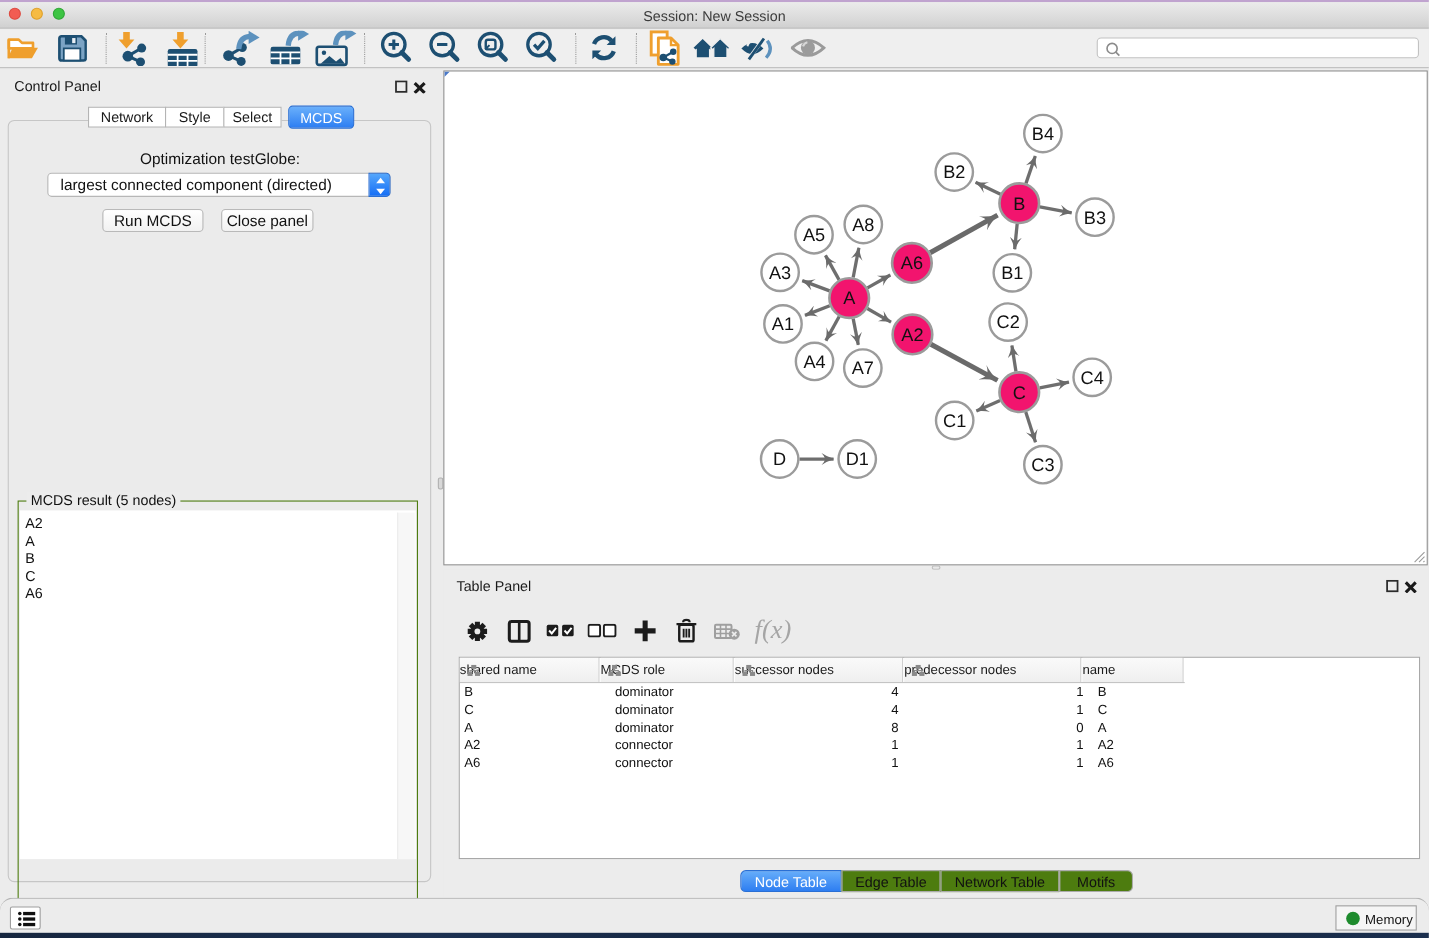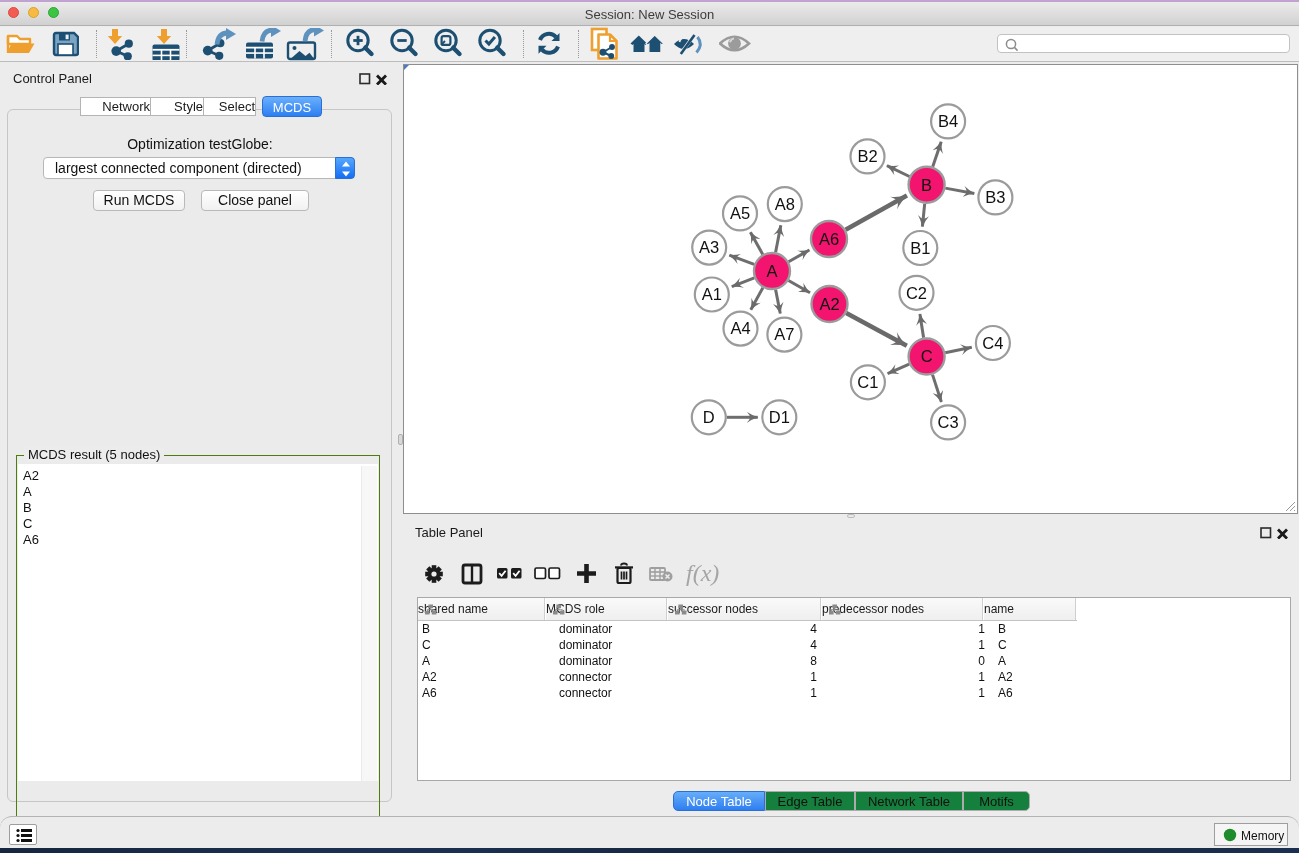--- a/index.html
+++ b/index.html
@@ -11,21 +11,21 @@
 .title { position:absolute; top:5px; left:0; width:100%; text-align:center; font-size:13px; color:#3c3c3c; }
 .toolbar { left:0; top:27px; width:1299px; height:35px; background:#efefef; border-bottom:1px solid #bdbdbd; }
 .tsep { position:absolute; top:3px; height:28px; width:0; border-left:1px dotted #9a9a9a; }
 .search { position:absolute; left:997px; top:7px; width:293px; height:19px; background:#fff;
   border:1px solid #c2c2c2; border-radius:4px; }
 .cpanel { left:0; top:63px; width:403px; height:753px; background:#ececec; }
 .cptitle { position:absolute; left:13px; top:8px; font-size:13px; color:#1a1a1a; }
 .tabbox { position:absolute; left:7px; top:46px; width:385px; height:693px; background:#ebebeb;
   border:1px solid #c6c6c6; border-radius:6px; }
 .tab { position:absolute; top:34px; height:19px; background:#fff; border:1px solid #b4b4b4;
-  font-size:13px; color:#1a1a1a; text-align:right; line-height:18px; }
+  font-size:13px; color:#1a1a1a; text-align:center; line-height:18px; }
 .tabsel { position:absolute; top:33px; height:21px; border-radius:4px; color:#fff; font-size:13px; text-align:center; line-height:21px;
   background:linear-gradient(#6ab0fb,#2d7ef2); border:1px solid #2a6fd4; }
 .optlab { position:absolute; left:0; top:73px; width:400px; text-align:center; font-size:14px; color:#111; }
 .combo { position:absolute; left:43px; top:94px; width:312px; height:22px; background:#fff;
   border:1px solid #b7b7b7; border-radius:4px; font-size:14px; color:#111; line-height:20px; padding-left:11px; }
 .stepper { position:absolute; right:-1px; top:-1px; width:20px; height:22px; border-radius:0 4px 4px 0;
   background:linear-gradient(#55a7fc,#156ef5); border:1px solid #2a6fd4; }
 .btn { position:absolute; top:127px; height:21px; background:linear-gradient(#ffffff,#f1f1f1);
   border:1px solid #b9b9b9; border-radius:4px; font-size:14px; color:#111; text-align:center; line-height:19px; }
 .groupbox { position:absolute; left:16px; top:392px; width:364px; height:381px; border:1px solid #4d7c0f; }
@@ -38,21 +38,21 @@
   background:linear-gradient(#f4f4f4,#dcdcdc 75%,#d3d3d3); border-bottom:1px solid #9f9f9f; }
 .ntl { position:absolute; top:4px; width:12px; height:12px; border-radius:50%; }
 .nettext { position:absolute; top:4px; left:0; width:100%; text-align:center; font-size:13px; color:#333; }
 .tpanel { left:403px; top:518px; width:896px; height:298px; background:#ececec; }
 .tptitle { position:absolute; left:12px; top:7px; font-size:13px; color:#1a1a1a; }
 .tablebox { position:absolute; left:14px; top:79px; width:874px; height:184px; background:#fff; border:1px solid #a8a8a8; }
 .thc { position:absolute; top:0; height:22px; border-right:1px solid #cfcfcf; background:linear-gradient(#fafafa,#efefef); }
 .thl { display:block; width:100%; font-size:12px; color:#1a1a1a; margin-top:4px; }
 .tbody { position:absolute; left:0; top:23px; width:872px; height:160px; font-size:12px; color:#111; }
 .tr { position:absolute; left:0; width:872px; height:16px; line-height:16px; }
-.btab { position:absolute; top:273px; height:20px; background:#15803d; border:1px solid #ababab;
+.btab { position:absolute; top:273px; height:20px; background:#4d7c0f; border:1px solid #ababab;
   font-size:13px; color:#111; text-align:center; line-height:19px; }
 .btabsel { position:absolute; top:273px; height:20px; background:linear-gradient(#66adfa,#2e7ef1);
   border:1px solid #2a6fd4; font-size:13px; color:#fff; text-align:center; line-height:19px; border-radius:5px 0 0 5px; }
 .statusbar { left:0; top:816px; width:1299px; height:48px; background:#ececec; border-top:1px solid #b3b3b3;border-radius:12px; }
 .deskBot { left:0; top:848px; width:1299px; height:5px; background:linear-gradient(90deg,#16263f,#1c3152 30%,#14243d 60%,#1b2f4e); }
 .nl { font-size:16.5px; fill:#111; text-anchor:middle; font-family:"Liberation Sans",sans-serif; }
 .eN { stroke:#6e6e6e; stroke-width:3; }
 .eT { stroke:#6a6a6a; stroke-width:4.6; }
 .wbtn { position:absolute; background:#fff; border:1px solid #9e9e9e; }
 </style></head><body>
@@ -197,21 +197,21 @@
   <div class="tab" style="left:203px;width:53px">Select</div>
   <div class="tabsel" style="left:262px;width:60px">MCDS</div>
   <div class="optlab">Optimization testGlobe:</div>
   <div class="combo">largest connected component (directed)
     <div class="stepper"><svg width="20" height="22" viewBox="0 0 20 22">
       <path d="M10 3.5 L14 8.5 H6 Z" fill="#fff"></path>
           <path d="M10 18.5 L6 13.5 h8 Z" fill="#fff"></path>
         </svg></div>
   </div>
   <div class="btn" style="left:93px;width:92px">Run MCDS</div>
-  <div class="btn" style="left:201px;width:108px">Close panel</div>
+  <div class="btn" style="left:201px;width:84px">Close panel</div>
   <div class="groupbox">
     <div class="gtitle">MCDS result (5 nodes)</div>
     <div class="listbox">
       <div class="li" style="top:4px">A2</div>
       <div class="li" style="top:20px">A</div>
       <div class="li" style="top:36px">B</div>
       <div class="li" style="top:52px">C</div>
       <div class="li" style="top:68px">A6</div>
       <div class="sbar"></div>
     </div>

